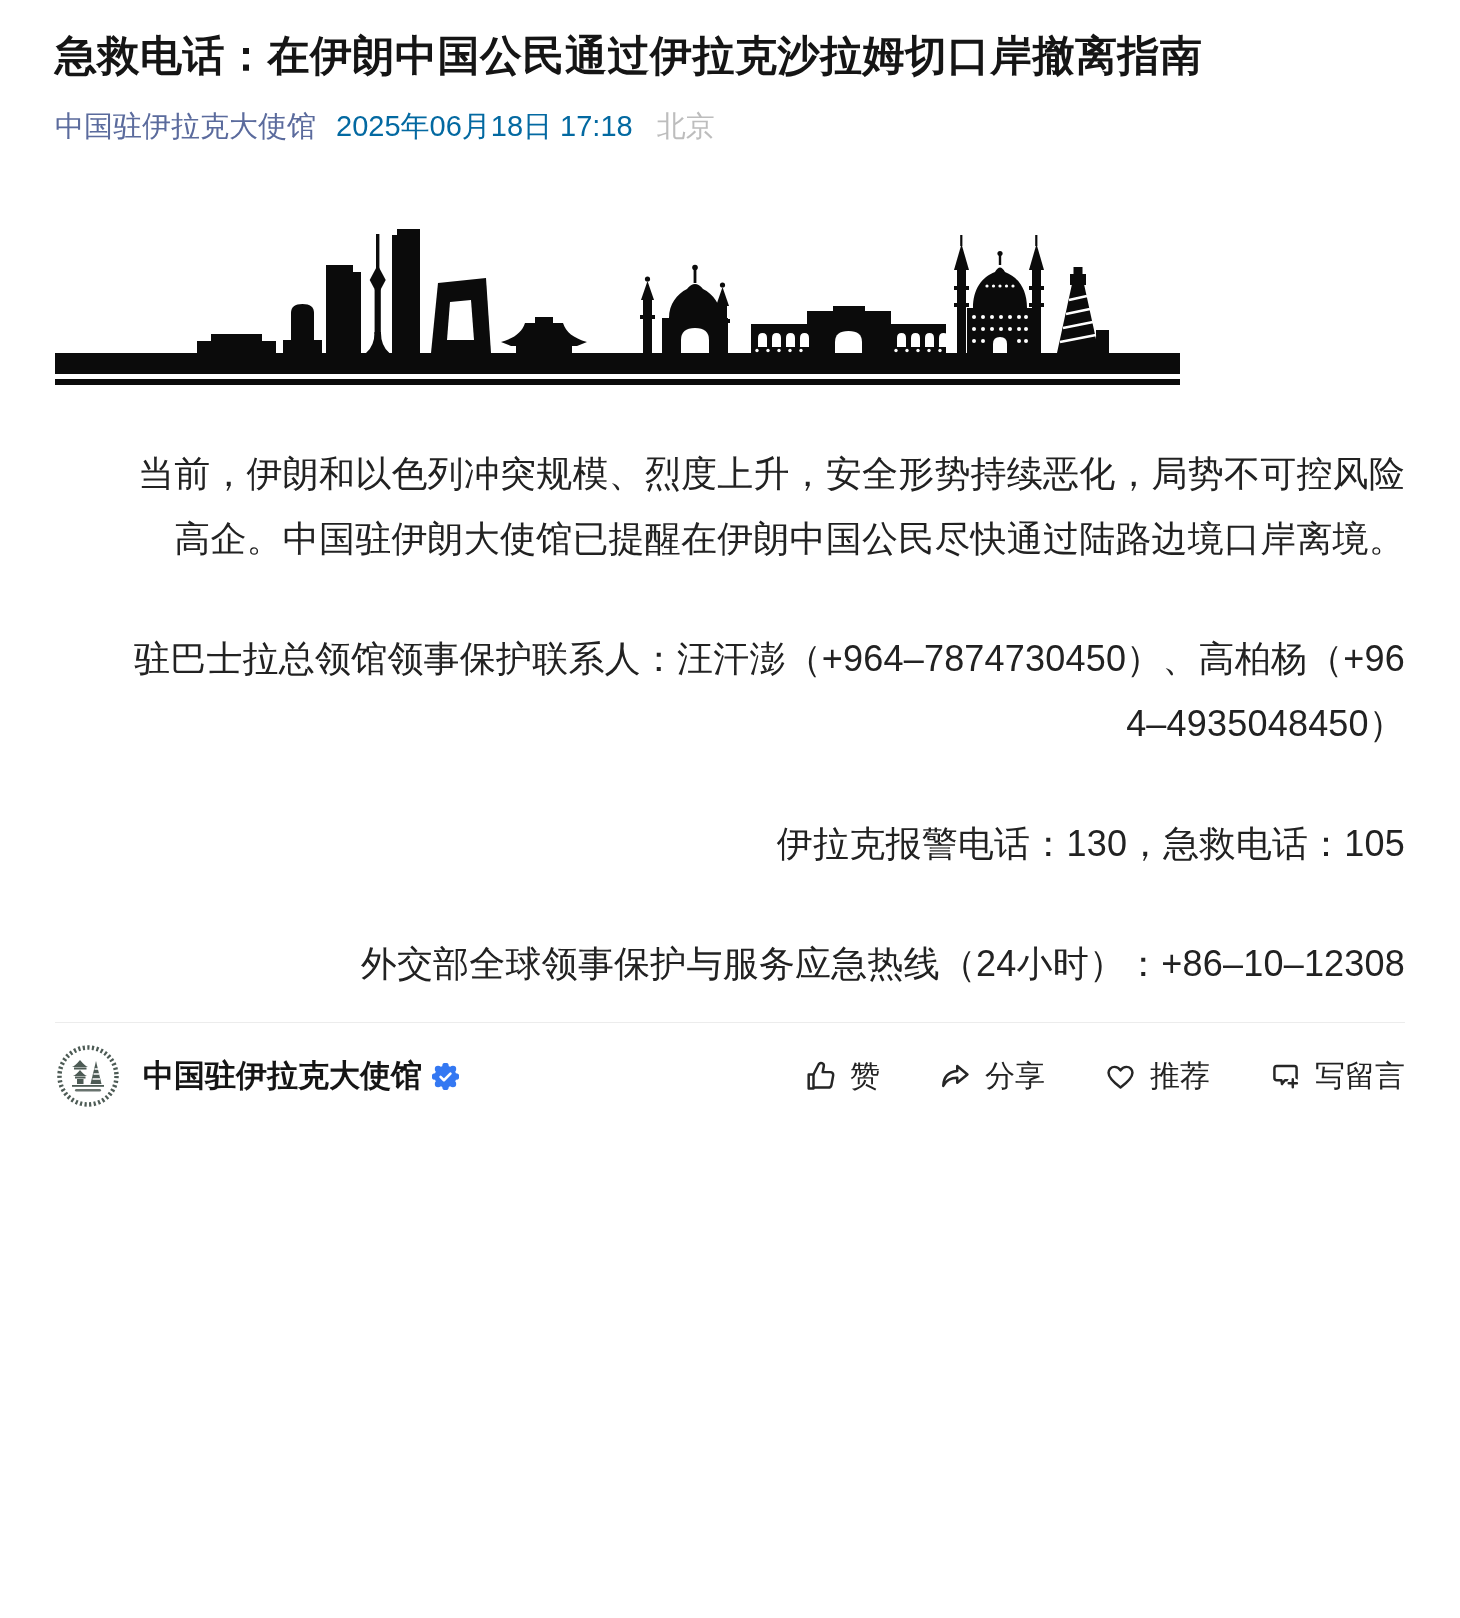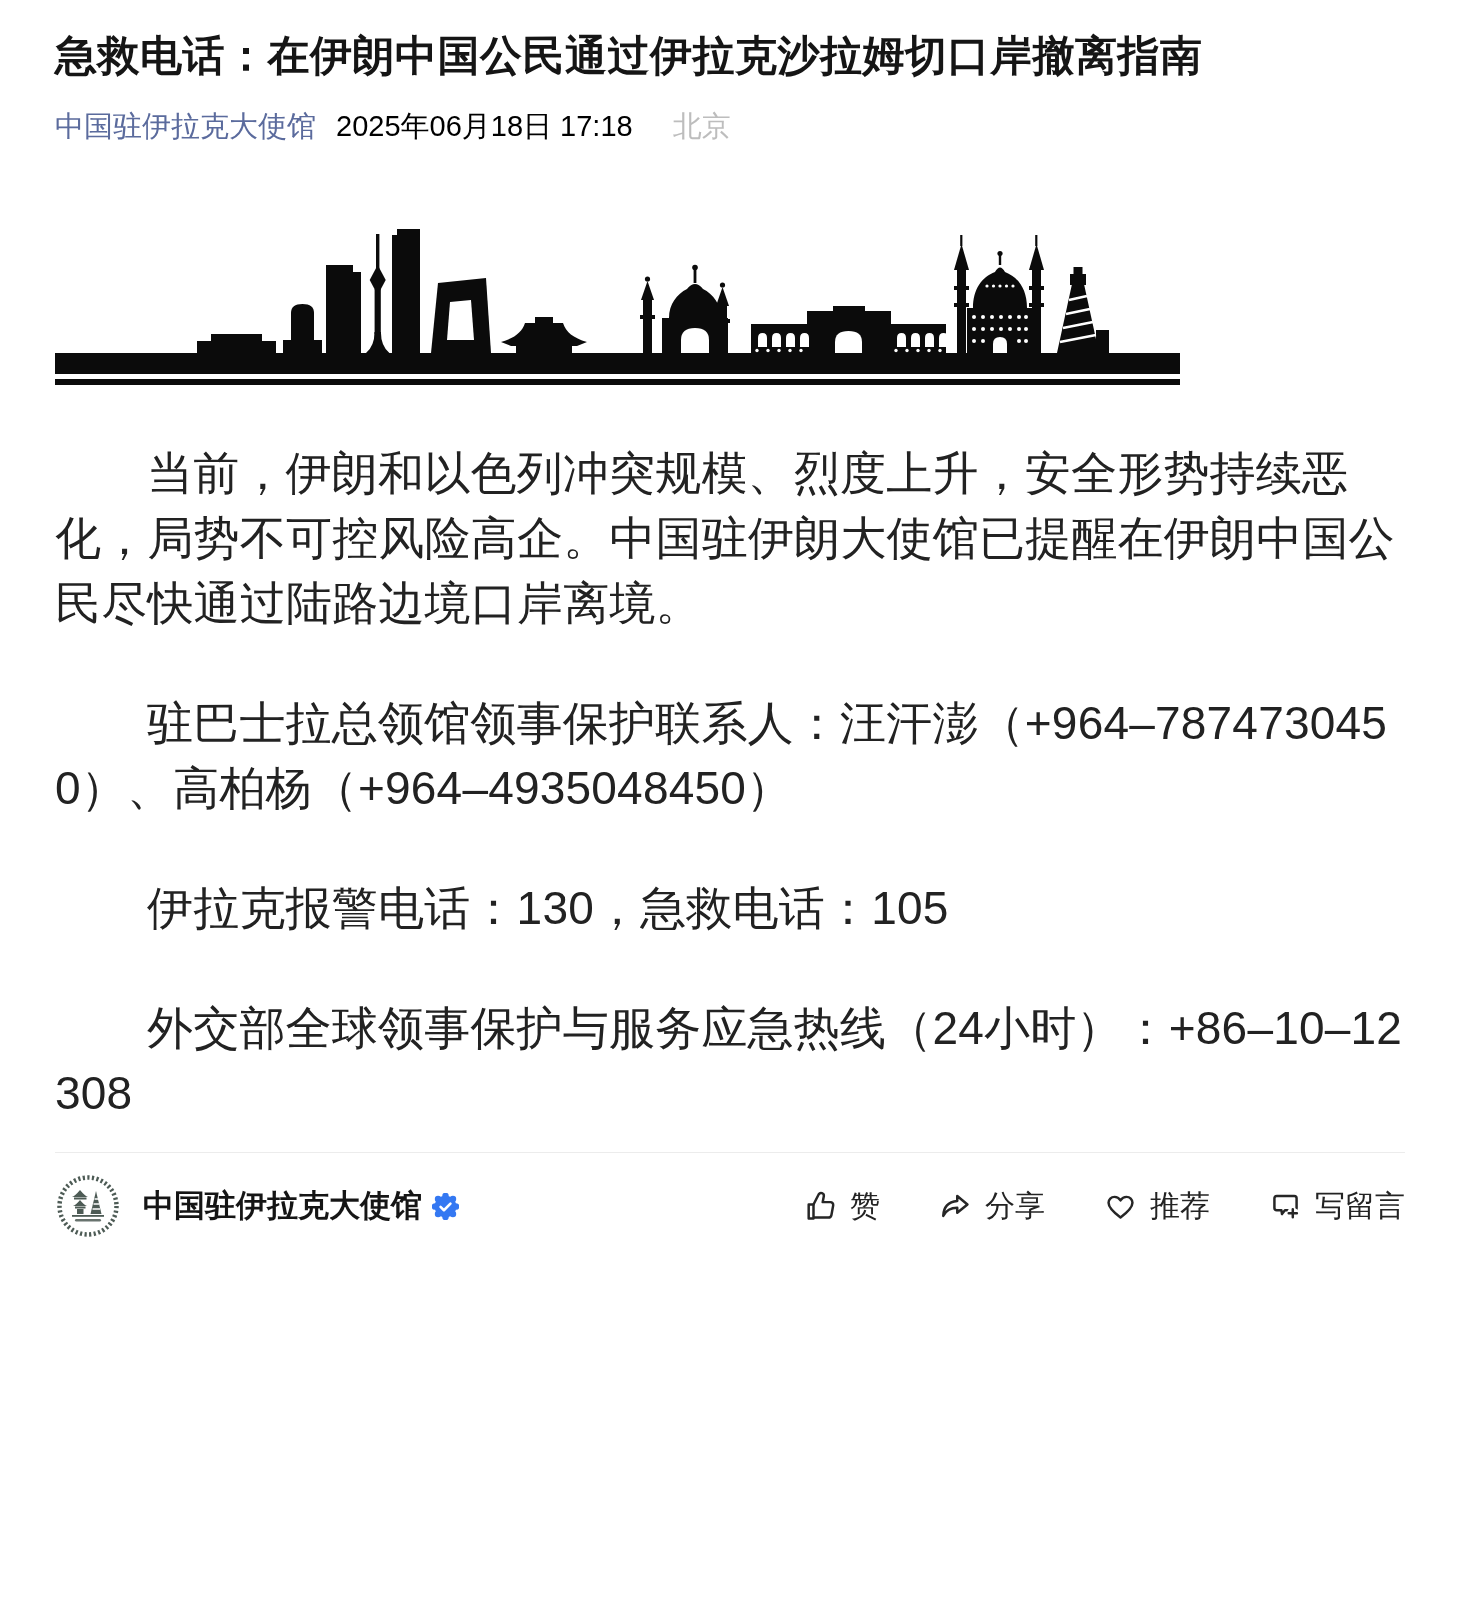--- a/index.html
+++ b/index.html
@@ -8,28 +8,28 @@
     background:#ffffff;padding:0 55px;
     font-family:"Liberation Sans",sans-serif;color:#222;
     -webkit-font-smoothing:antialiased;
   }
   .title{
     margin:28px 0 0;font-size:42px;line-height:1.32;font-weight:700;
     color:#151515;letter-spacing:.5px;
   }
   .meta{margin-top:24px;font-size:29px;display:flex;align-items:baseline;}
   .author{color:#5b6b9d;text-decoration:none;cursor:pointer;}
-  .pub-time{color:#000000;margin-left:20px;}
-  .pub-loc{color:#bdbdbd;margin-left:40px;}
+  .pub-time{color:#0369a1;margin-left:20px;}
+  .pub-loc{color:#bdbdbd;margin-left:24px;}
   .hero{margin-top:82px;}
   .hero svg{display:block;width:1125px;height:160px;}
   .article{margin-top:52px;}
   .article p{
-    font-size:46px;line-height:65px;margin:0 0 55px;text-indent:2em;
-    color:#222;letter-spacing:.2px;word-break:break-all;
+    font-size:36px;line-height:65px;margin:0 0 55px;text-indent:2em;
+    color:#222;letter-spacing:.2px;word-break:break-all;text-align:right;
   }
   .article p:last-child{margin-bottom:26px;}
   .footer{
     border-top:1px solid #ececec;margin-top:0;
     padding:20px 0 26px;display:flex;align-items:center;justify-content:space-between;
   }
   .account{display:flex;align-items:center;}
   .avatar{width:66px;height:66px;border-radius:50%;flex:0 0 auto;cursor:pointer;}
   .account-name{margin-left:22px;font-size:31px;font-weight:700;color:#151515;cursor:pointer;}
   .badge{margin-left:10px;width:27px;height:27px;}

